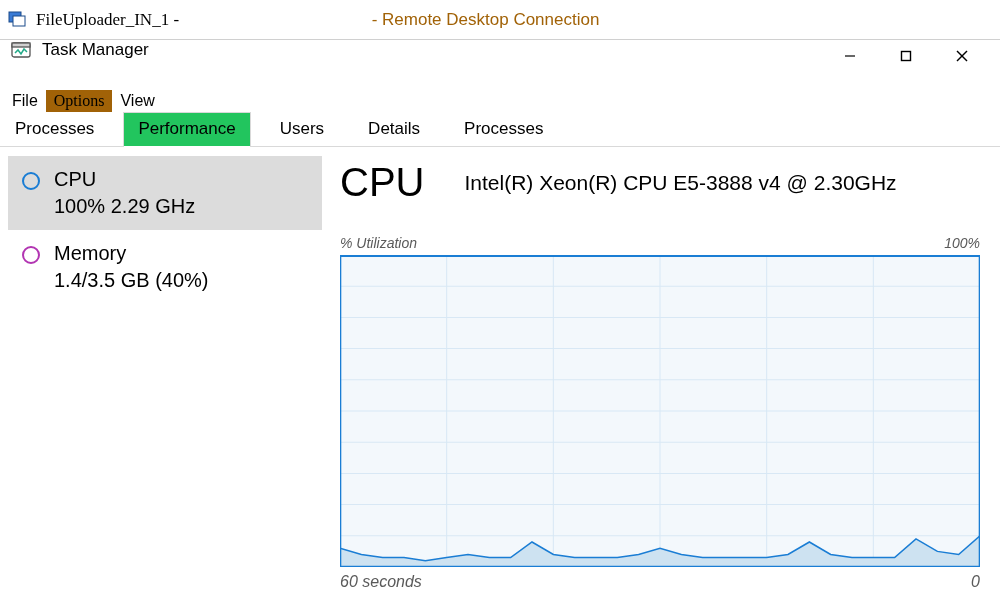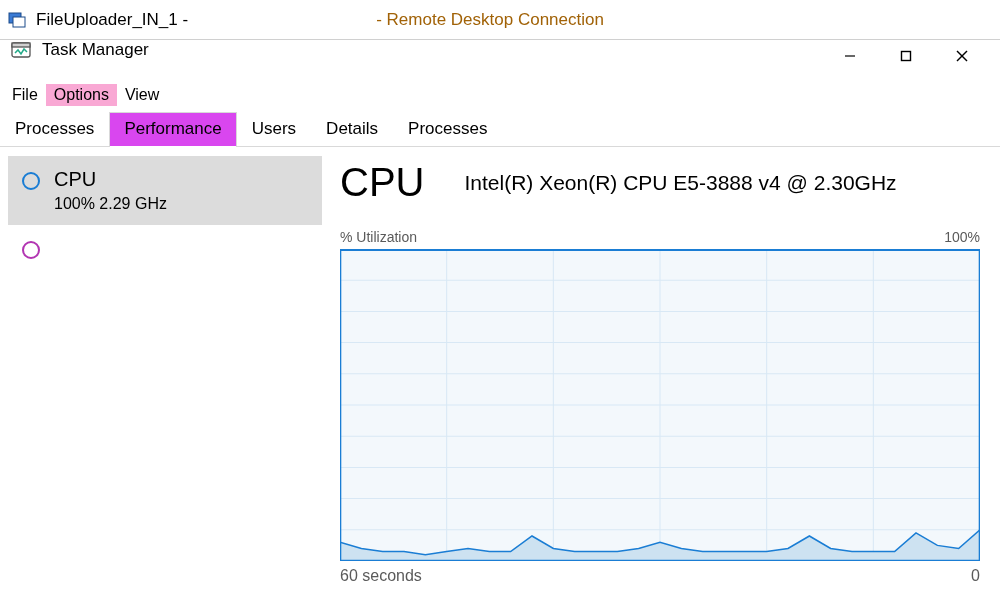--- a/index.html
+++ b/index.html
@@ -16,21 +16,21 @@
   .rdp-title {
     height: 40px;
     display: flex;
     align-items: center;
     border-bottom: 1px solid #d0d0d0;
     padding: 0 8px;
     font-size: 17px;
     color: #000;
   }
   .rdp-title .rdp-icon { width:18px; height:18px; margin-right:10px; display:flex; align-items:center; justify-content:center;}
-  .rdp-left { display:flex; align-items:center; flex: 0 0 auto;}
+  .rdp-left { display:flex; align-items:flex-start; flex: 0 0 auto; font-family: Liberation Serif, serif;}
   .rdp-center { flex:1; text-align:center; color:#a16207; }
   .rdp-right { flex:0 0 200px; } 
 
   
   .tm-title {
     height: 44px;
     display: flex;
     align-items: flex-start;
     padding: 0 10px;
     font-size: 17px;
@@ -40,57 +40,59 @@
   .win-controls { display:flex; gap: 0; }
   .win-controls .ctrl {
     width: 56px; height: 32px;
     display:flex; align-items:center; justify-content:center;
     font-size: 14px;
   }
 
   
   .menu-bar {
     height: 28px;
-    display:flex; align-items:flex-start;
+    display:flex; align-items:flex-end;
     padding: 0 4px;
     font-size: 16px;
   }
   .menu-item {
     padding: 2px 8px;
   }
   .menu-item.open {
-    background: #f9a8d4;
+    background: #a16207;
     outline: none;
+    font-family: Liberation Serif, serif;
   }
 
   
   .tabs {
     display:flex;
     height: 36px;
     border-bottom: 1px solid #fff;
     position: relative;
     font-size: 17px;
+    gap: 14px;
   }
   .tabs::after{
     content:'';
     position:absolute;
     left:0; right:0; bottom:0;
     height:1px;
     background:#d9d9d9;
   }
   .tab {
     padding: 6px 14px;
     border: 1px solid transparent;
     border-bottom: none;
     position: relative;
     color:#000;
   }
   .tab.active {
     border-color: #d9d9d9;
-    background: #d946ef;
+    background: #22c55e;
     z-index: 2;
   }
   .tab.active::after{
     content:'';
     position:absolute;
     left:0; right:0;
     bottom:-1px; height:2px; background:#fff;
   }
 
   
@@ -115,32 +117,32 @@
     background: #dcdcdc;
   }
   .s-bullet {
     width: 18px; height: 18px;
     border: 2px solid;
     border-radius: 50%;
     margin-top: 4px;
     flex: 0 0 auto;
   }
   .s-text .s-name { font-size: 20px; }
-  .s-text .s-sub  { font-size: 16px; margin-top: 4px; color:#000; }
+  .s-text .s-sub  { font-size: 20px; margin-top: 4px; color:#000; }
 
   .main {
     flex:1;
     padding: 12px 20px 0 10px;
     position: relative;
   }
   .main-header { display:flex; align-items:center; gap: 40px; }
   .main-title { font-size: 40px; font-weight: 400; }
   .main-sub { font-size: 21px; color:#000; }
 
-  .chart-area { margin-top: 24px; }
+  .chart-area { margin-top: 30px; font-style: italic; }
   .chart-labels-top {
     display:flex; justify-content:space-between;
     font-size: 14px; color:#5a5a5a;
     margin-bottom: 4px;
   }
   .chart-box {
     width: 100%;
     height: 312px;
     position:relative;
   }
@@ -217,20 +219,24 @@
   <div class="sidebar" id="sidebar">
       <div class="s-item selected">
         <div class="s-bullet" style="border-color: rgb(26, 125, 212);"></div>
         <div class="s-text">
           <div class="s-name">CPU</div>
           <div class="s-sub">100%  2.29 GHz</div>
         </div>
       </div>
       <div class="s-item">
         <div class="s-bullet" style="border-color: rgb(178, 53, 178);"></div>
+        <div class="s-text">
+          <div class="s-name">Memory</div>
+          <div class="s-sub">1.4/3.5 GB (40%)</div>
+        </div>
       </div>
     </div>
 
   <div class="main">
     <div class="main-header">
       <span class="main-title">CPU</span>
       <span class="main-sub">Intel(R) Xeon(R) CPU E5-3888 v4 @ 2.30GHz</span>
     </div>
 
     <div class="chart-area">

